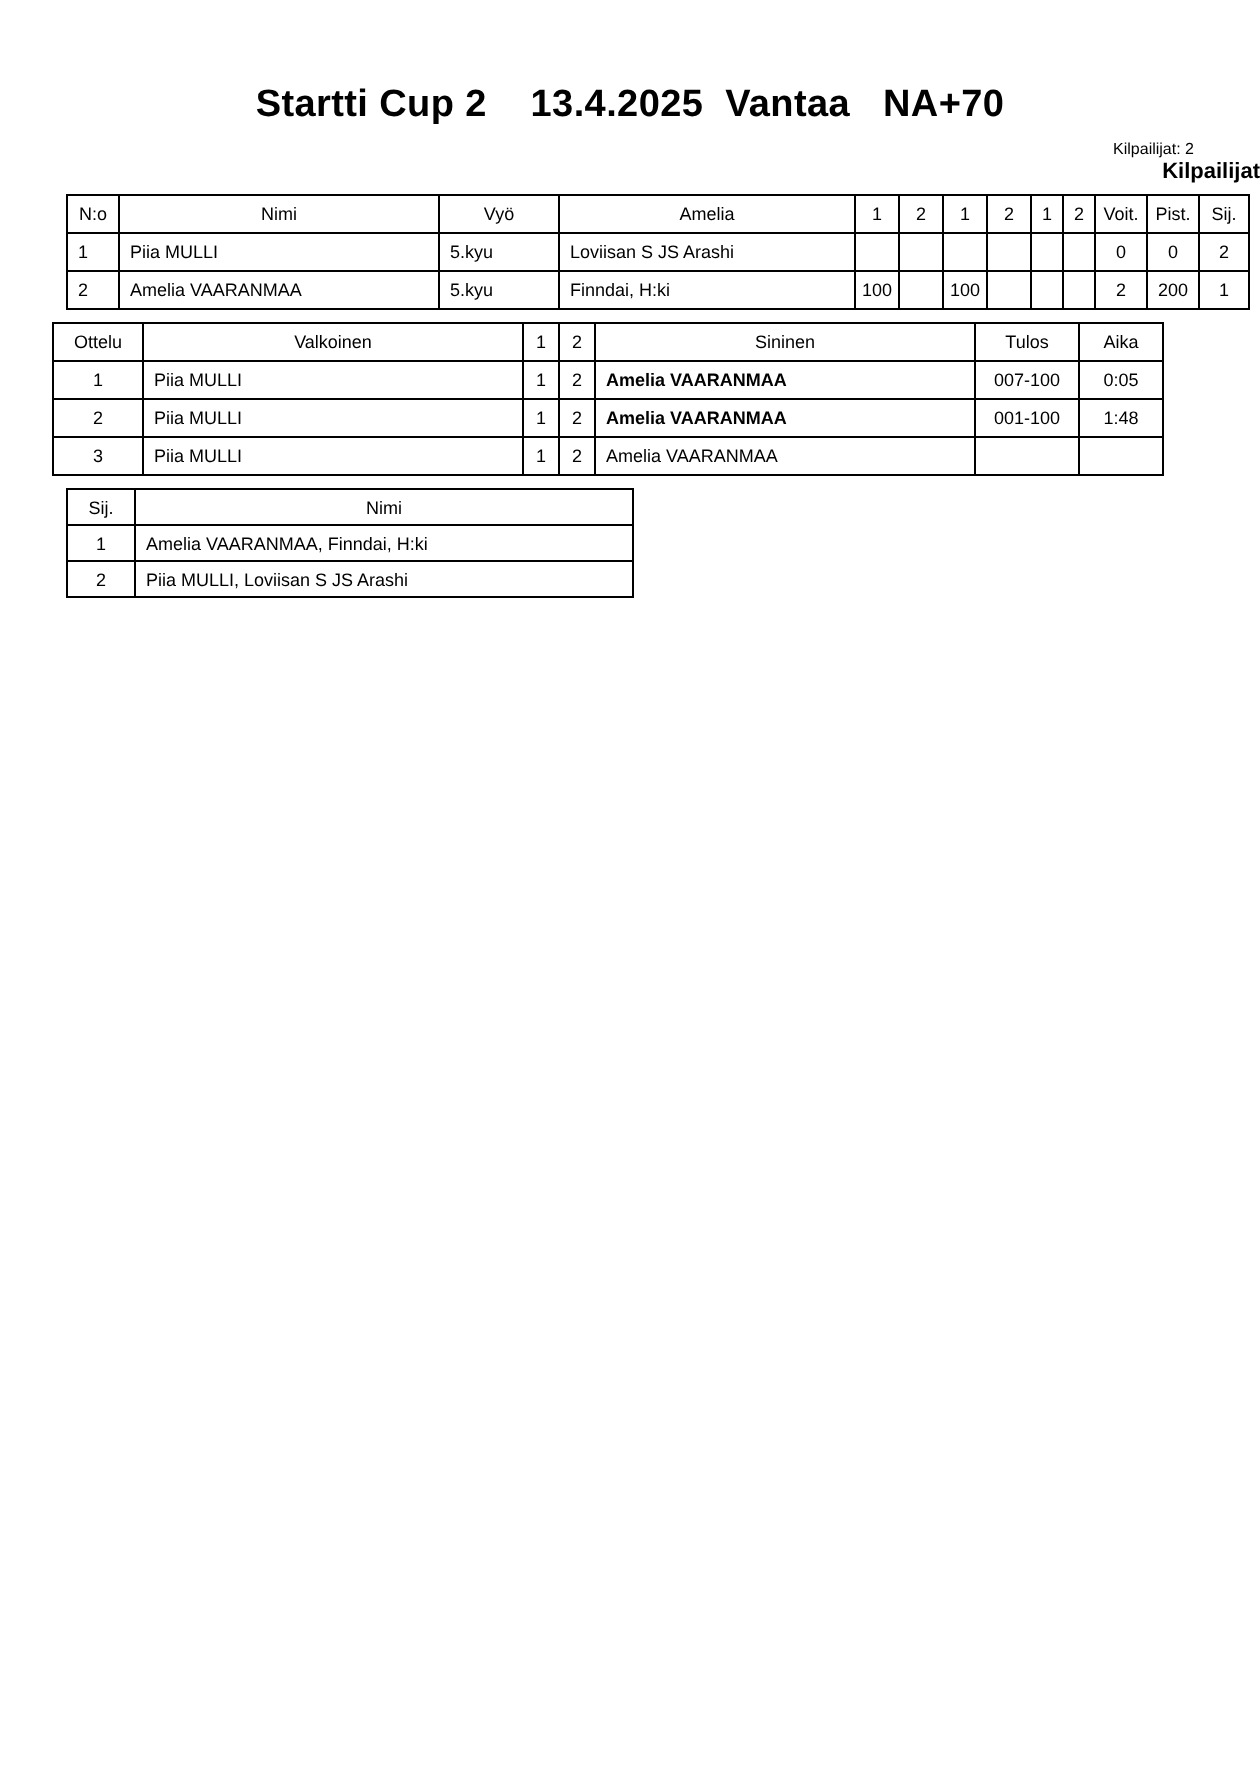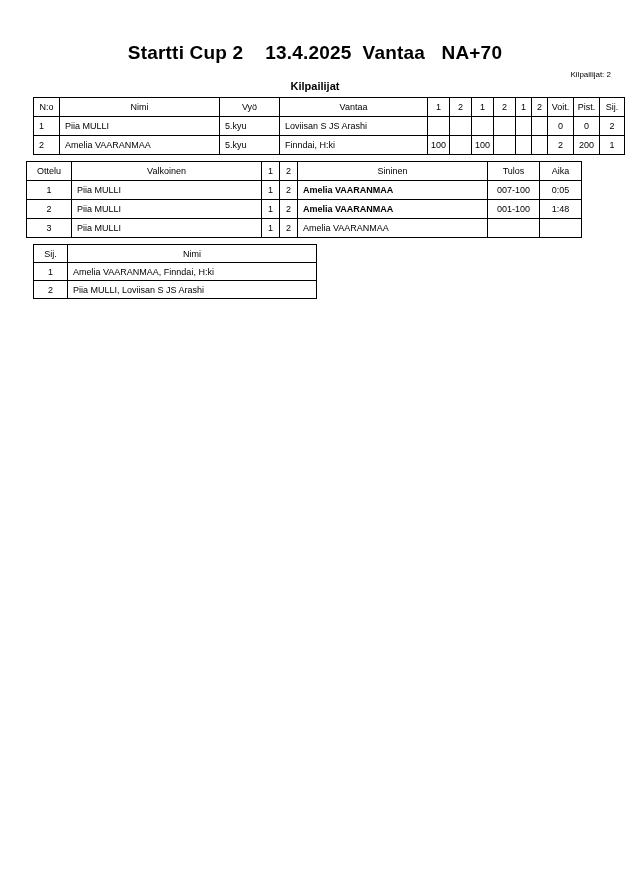--- a/index.html
+++ b/index.html
@@ -33,36 +33,36 @@
     white-space: pre;
   }
 
   
   .section-heading {
     text-align: center;
     font-size: 11px;
     font-weight: bold;
     margin: 0;
   }
-  .heading-kilpailijat { padding-top: 16px; }
+  .heading-kilpailijat { padding-top: 16px; text-align: right; }
   .heading-ottelut { padding-top: 20px; }
 
   .heading-tulokset {
     font-size: 11px;
     font-weight: bold;
     width: 290px;
     text-align: center;
     margin-left: 33px;
     padding-top: 18px;
   }
 
   
   .count-line {
     position: absolute;
-    right: 19px;
+    right: 33px;
     top: 70px;
     font-size: 8px;
     text-align: right;
   }
 
   
   table {
     border-collapse: collapse;
     font-size: 9px;
     table-layout: fixed;
@@ -131,21 +131,21 @@
       <col style="width:16px">
       <col style="width:26px">
       <col style="width:26px">
       <col style="width:25px">
     </colgroup>
     <thead>
       <tr>
         <th class="c">N:o</th>
         <th class="c">Nimi</th>
         <th class="c">Vyö</th>
-        <th class="c">Vantaa</th>
+        <th class="c">Amelia</th>
         <th class="c">1</th>
         <th class="c">2</th>
         <th class="c">1</th>
         <th class="c">2</th>
         <th class="c">1</th>
         <th class="c">2</th>
         <th class="c">Voit.</th>
         <th class="c">Pist.</th>
         <th class="c">Sij.</th>
       </tr>

